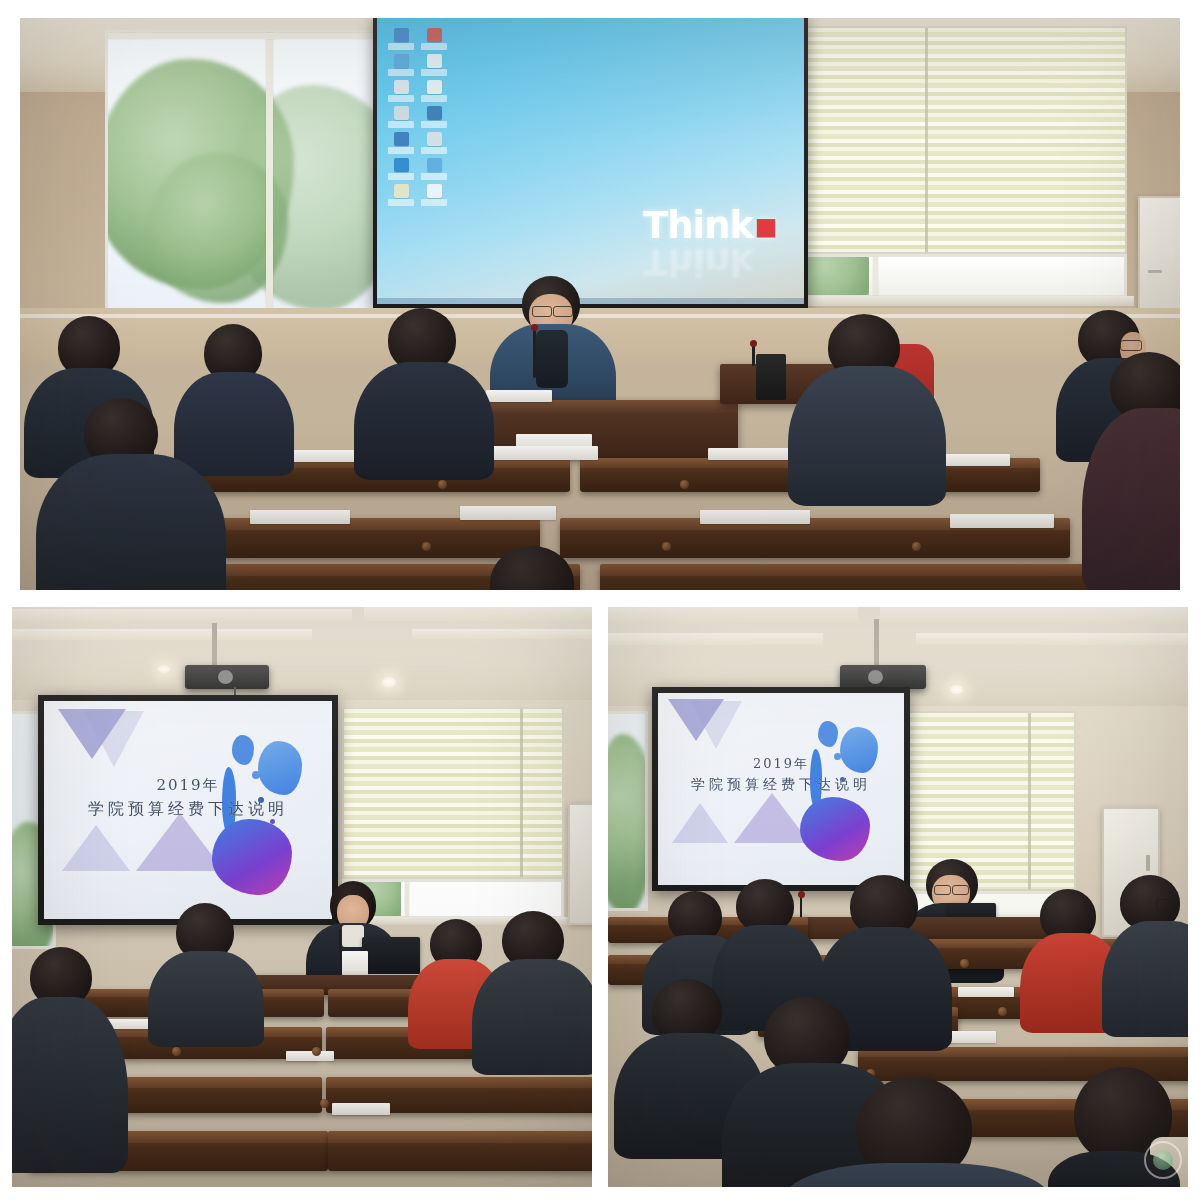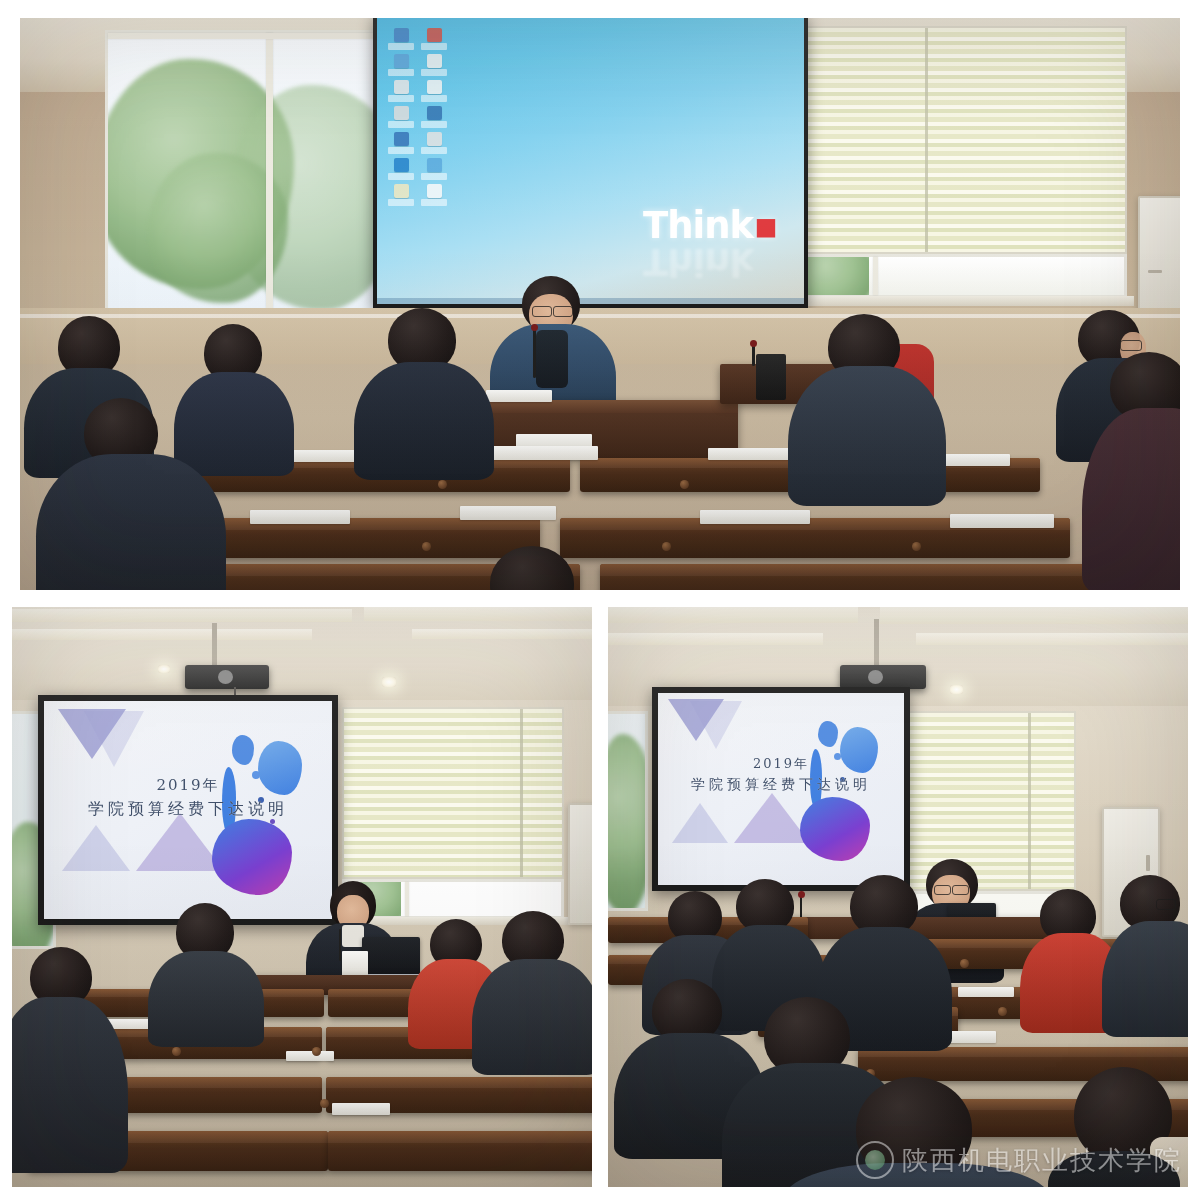--- a/index.html
+++ b/index.html
@@ -626,18 +626,17 @@
         <div class="body" style="left:-8px;top:84px;width:132px;height:60px;background:linear-gradient(180deg,#23282f,#131619);"></div>
       </div>
 
       <div class="grade"></div>
       <div class="vignette"></div>
 
       <div class="watermark" style="right:6px;bottom:8px;">
         <div class="wm-seal">
           <div class="wm-seal-inner"></div>
         </div>
-        <div class="wm-text">陕西机电职业技术学院</div>
       </div>
     </div>
   </div>
 
 </div>
 
 </body></html>

